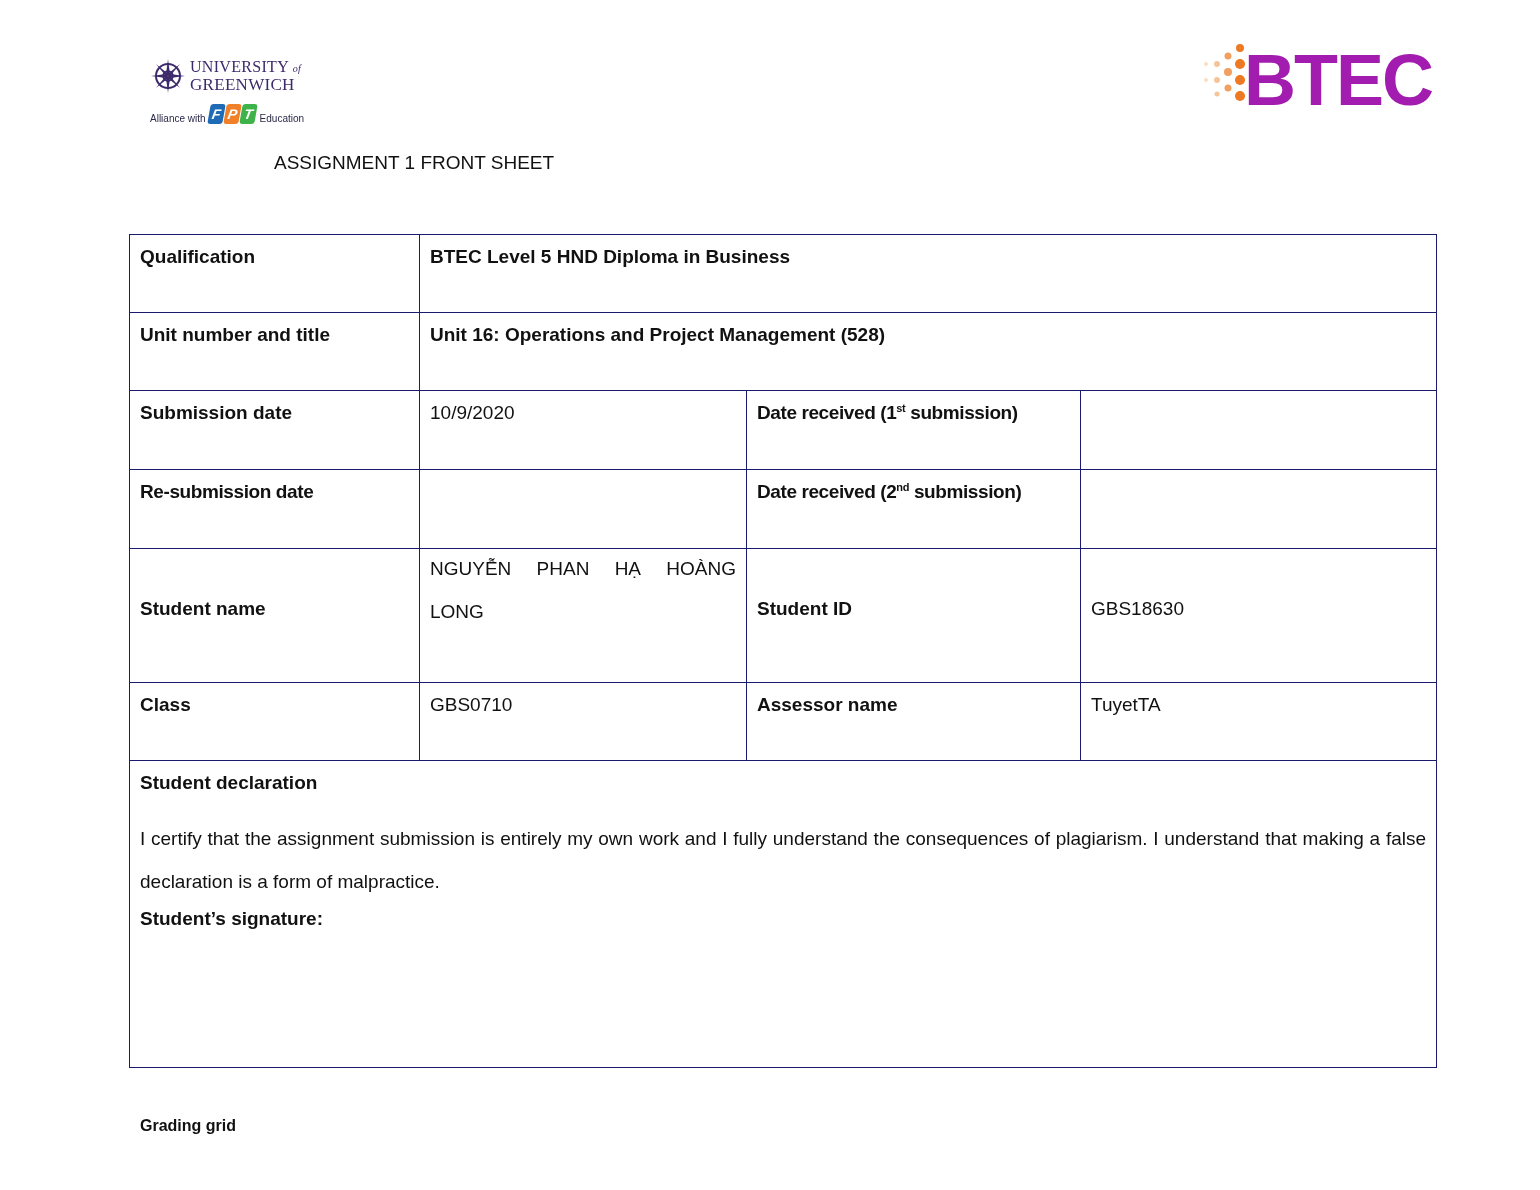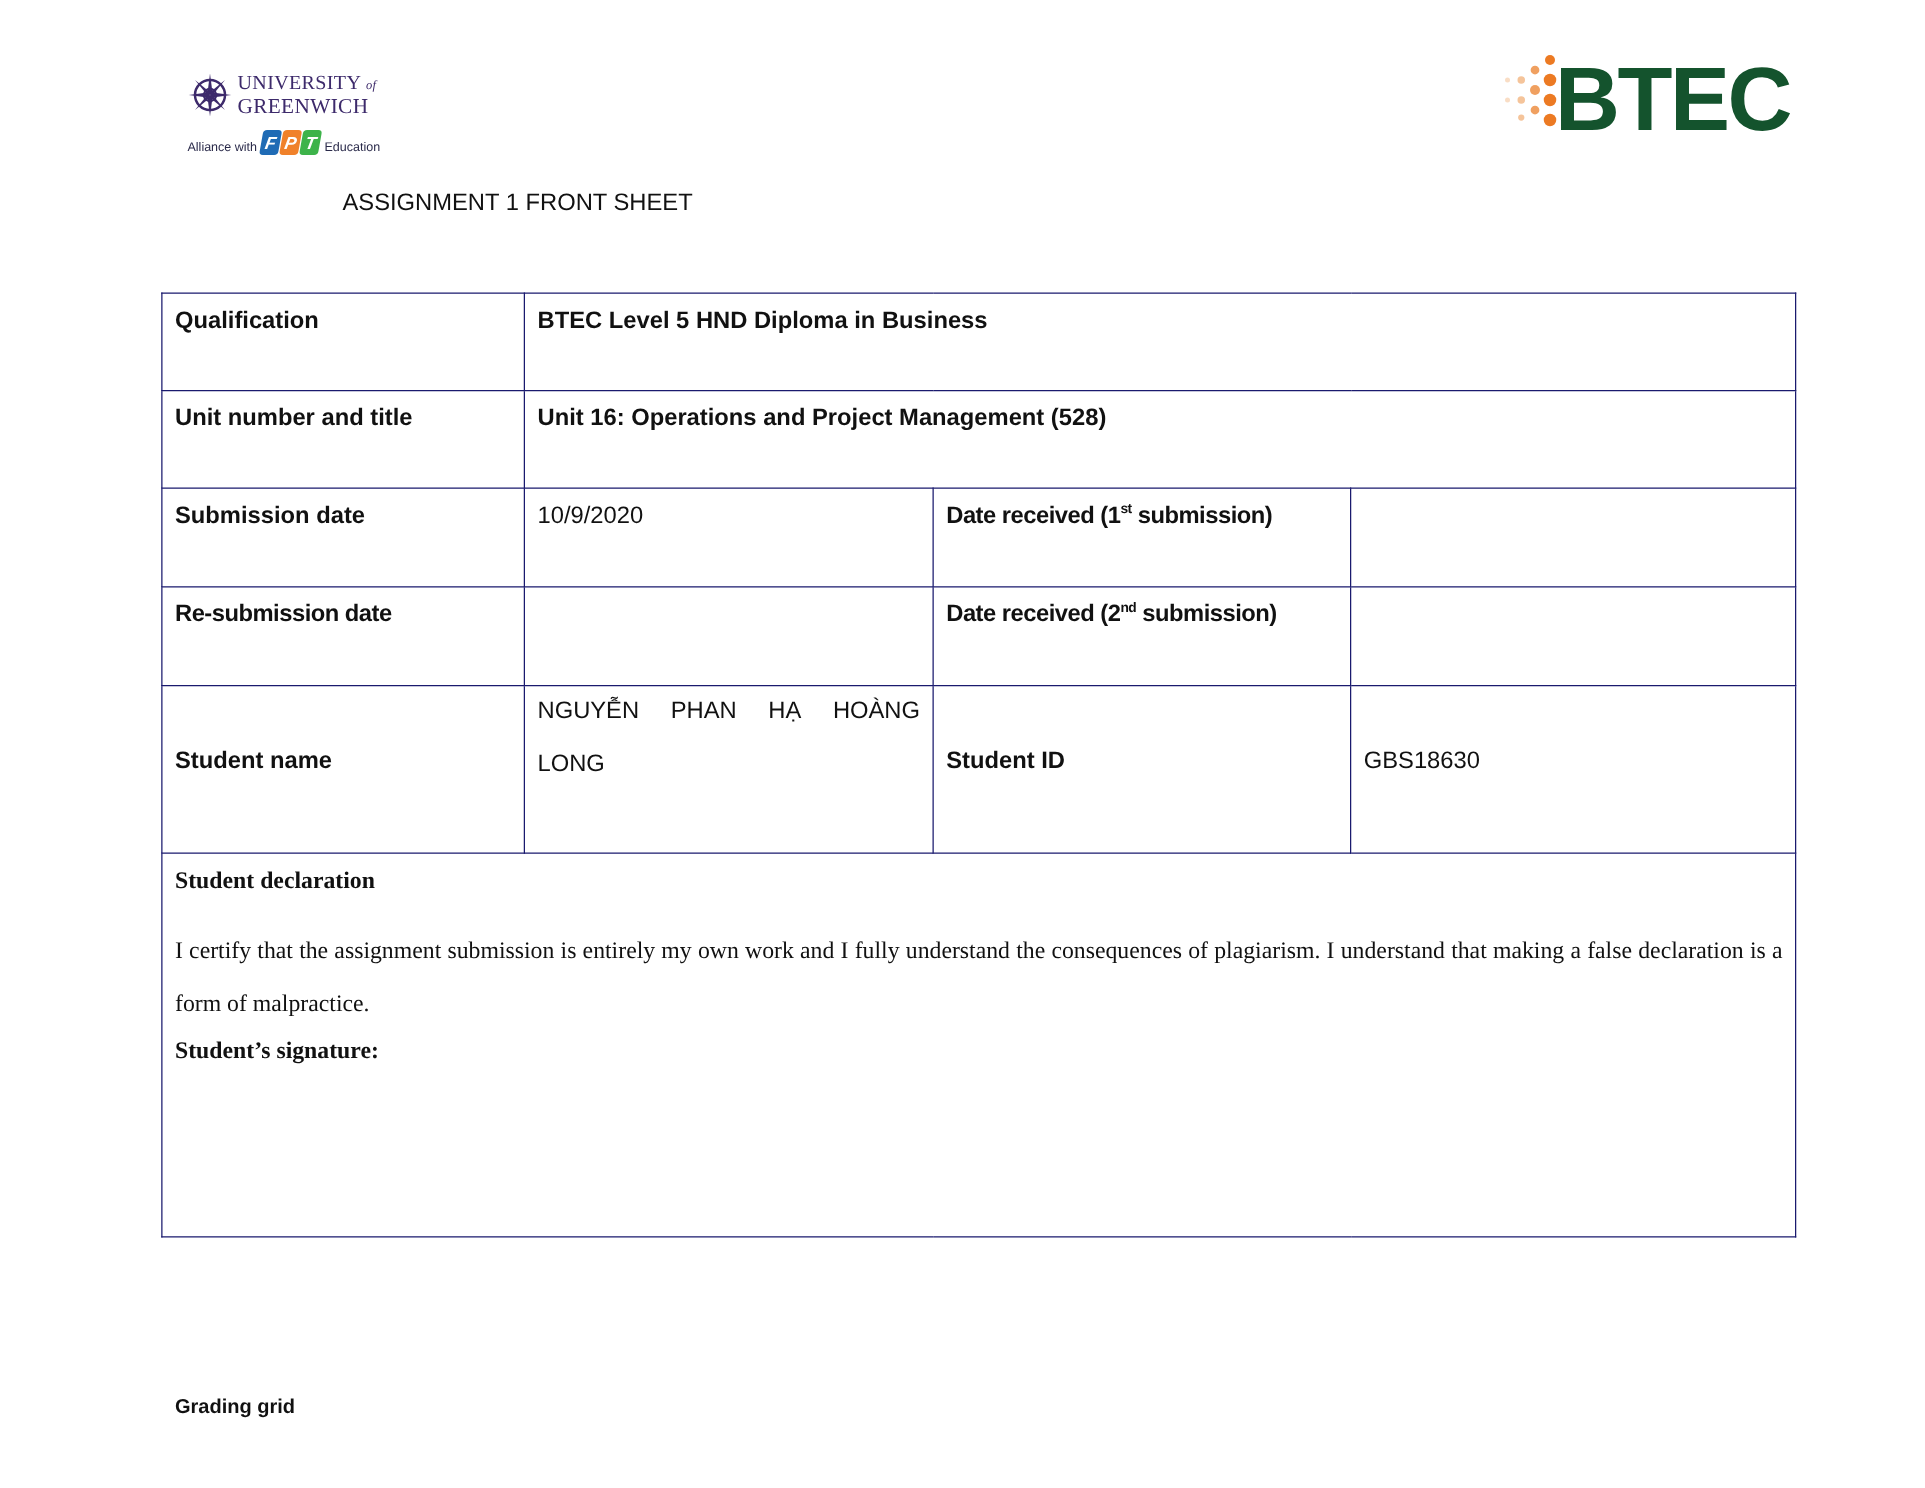--- a/index.html
+++ b/index.html
@@ -16,38 +16,38 @@
     .uog-text .l2 { font-size: 17px; letter-spacing: 0.3px; }
     .alliance-row { display: flex; align-items: flex-end; margin-top: 10px; font-size: 10px; color: #2a2a4a; }
     .fpt { display: flex; margin: 0 3px; }
     .fpt span { display: inline-block; width: 15px; height: 20px; color: #fff; font-weight: bold; font-style: italic; font-size: 14px; text-align: center; line-height: 20px; transform: skewX(-10deg); margin-right: 1px; border-radius: 3px; }
     .fpt .f { background: #1f6bb5; }
     .fpt .p { background: #f0812a; }
     .fpt .t { background: #3db34a; }
 
     .logo-btec { position: absolute; left: 1200px; top: 38px; width: 240px; height: 80px; }
     .btec-dots { position: absolute; left: 0; top: 0; width: 50px; height: 80px; }
-    .btec-word { position: absolute; left: 44px; top: 2px; font-family: "Liberation Sans", sans-serif; font-weight: bold; font-size: 72px; color: #14532d; letter-spacing: -2px; line-height: 80px; }
+    .btec-word { position: absolute; left: 44px; top: 2px; font-family: "Liberation Sans", sans-serif; font-weight: bold; font-size: 72px; color: #a21caf; letter-spacing: -2px; line-height: 80px; }
 
     .doc-title { position: absolute; left: 274px; top: 152px; font-weight: normal; font-size: 19px; font-family: "Liberation Sans", sans-serif; }
 
     table.front { position: absolute; left: 129px; top: 234px; width: 1307px; border-collapse: collapse; table-layout: fixed; }
     table.front td { border: 1.5px solid #1a1a6e; vertical-align: top; padding: 10px 10px; font-size: 19px; line-height: 24px; }
     .b { font-weight: bold; }
     .cond { font-weight: bold; font-size: 18px; letter-spacing: -0.4px; }
     sup { font-size: 11px; line-height: 0; }
     .r1 td, .r2 td { height: 57px; }
     .r3 td, .r4 td { height: 58px; }
     .r5 td { height: 99px; }
     .r6 td { height: 57px; }
     .justify { text-align: justify; text-align-last: justify; line-height: 43px; margin-top: -12px; }
     .name-last { text-align: left; line-height: 43px; margin-top: -12px; }
     .vcenter { vertical-align: middle !important; padding-bottom: 24px !important; }
     .decl td { height: 286px; }
-    .decl p { margin: 0; font-family: Liberation Serif, serif; }
+    .decl p { margin: 0; }
     .decl .para { margin-top: 22px; line-height: 43px; text-align: justify; }
     .decl .sig { margin-top: 4px; font-weight: bold; }
 
     .grading { position: absolute; left: 140px; top: 1117px; font-weight: bold; font-size: 16px; }
   </style>
 </head>
 <body>
 
 <div class="logo-uog">
   <div class="uog-row">
@@ -129,20 +129,26 @@
   </tr>
   <tr class="r5">
     <td class="b vcenter">Student name</td>
     <td>
       <div class="justify">NGUYỄN PHAN HẠ HOÀNG</div>
       <div class="name-last" style="margin-top:0">LONG</div>
     </td>
     <td class="b vcenter">Student ID</td>
     <td class="vcenter">GBS18630</td>
   </tr>
+  <tr class="r6">
+    <td class="b">Class</td>
+    <td>GBS0710</td>
+    <td class="b">Assessor name</td>
+    <td>TuyetTA</td>
+  </tr>
   <tr class="decl">
     <td colspan="4">
       <p class="b">Student declaration</p>
       <p class="para">I certify that the assignment submission is entirely my own work and I fully understand the consequences of plagiarism. I understand that making a false declaration is a form of malpractice.</p>
       <p class="sig">Student’s signature:</p>
       <div style="height:70px"></div>
     </td>
   </tr>
 </tbody>
   </table>

